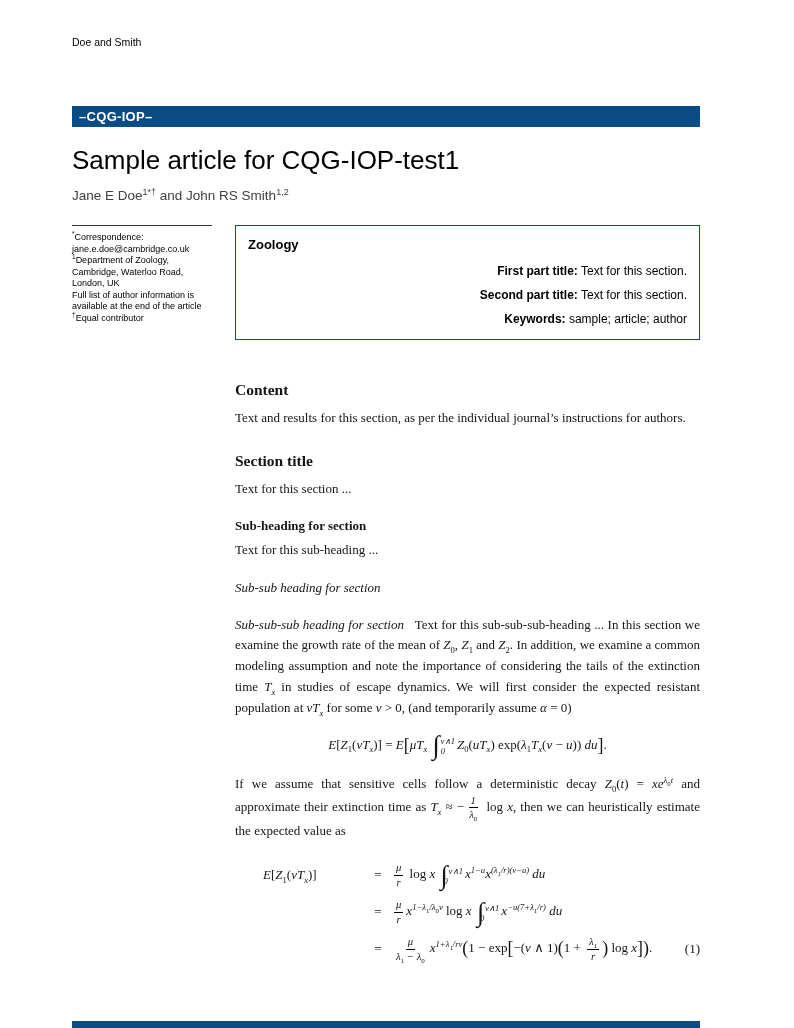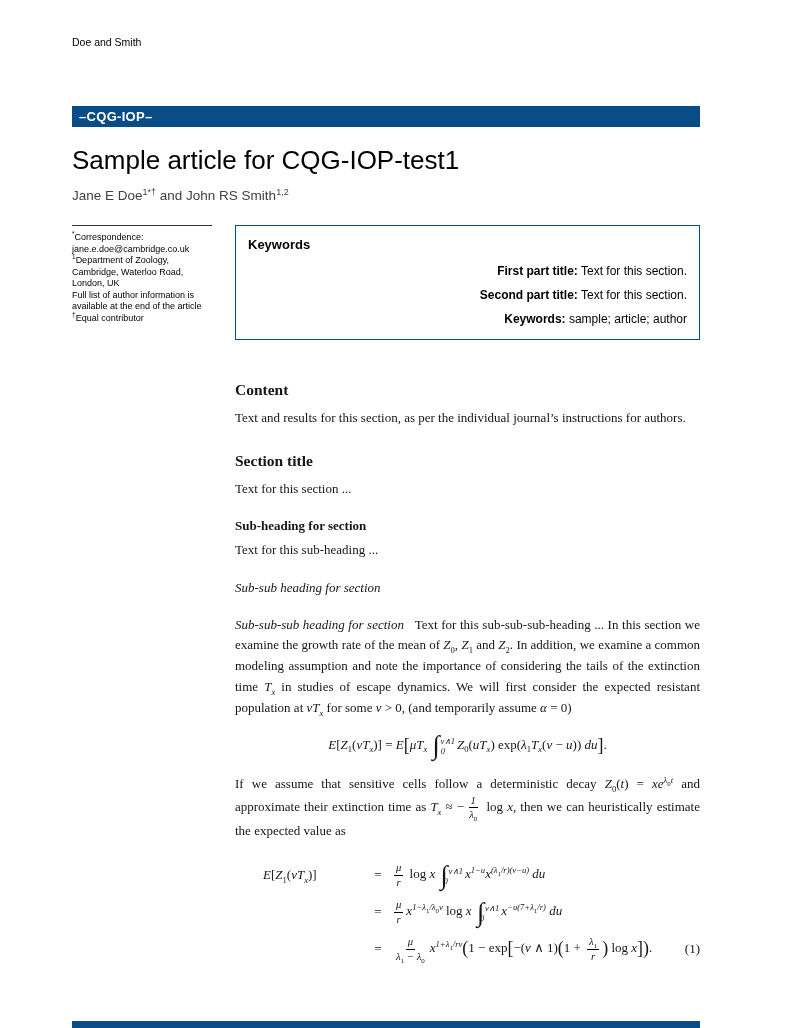--- a/index.html
+++ b/index.html
@@ -88,21 +88,21 @@
   <div class="front-row">
     <aside class="sidebar">
       <div class="side-block"><sup>*</sup><span>Correspondence:</span></div>
       <div class="side-block">jane.e.doe@cambridge.co.uk</div>
       <div class="side-block"><sup>1</sup><span>Department of Zoology, Cambridge, Waterloo Road, London, UK</span></div>
       <div class="side-block">Full list of author information is available at the end of the article</div>
       <div class="side-block"><sup>†</sup><span>Equal contributor</span></div>
     </aside>
 
     <section class="abstract-box">
-      <div class="abstract-heading">Keywords</div>
+      <div class="abstract-heading">Zoology</div>
       <p class="abstract-item">
         <b>First part title:</b>
         <span>Text for this section.</span>
       </p>
       <p class="abstract-item">
         <b>Second part title:</b>
         <span>Text for this section.</span>
       </p>
       <p class="abstract-item">
         <b>Keywords:</b>

